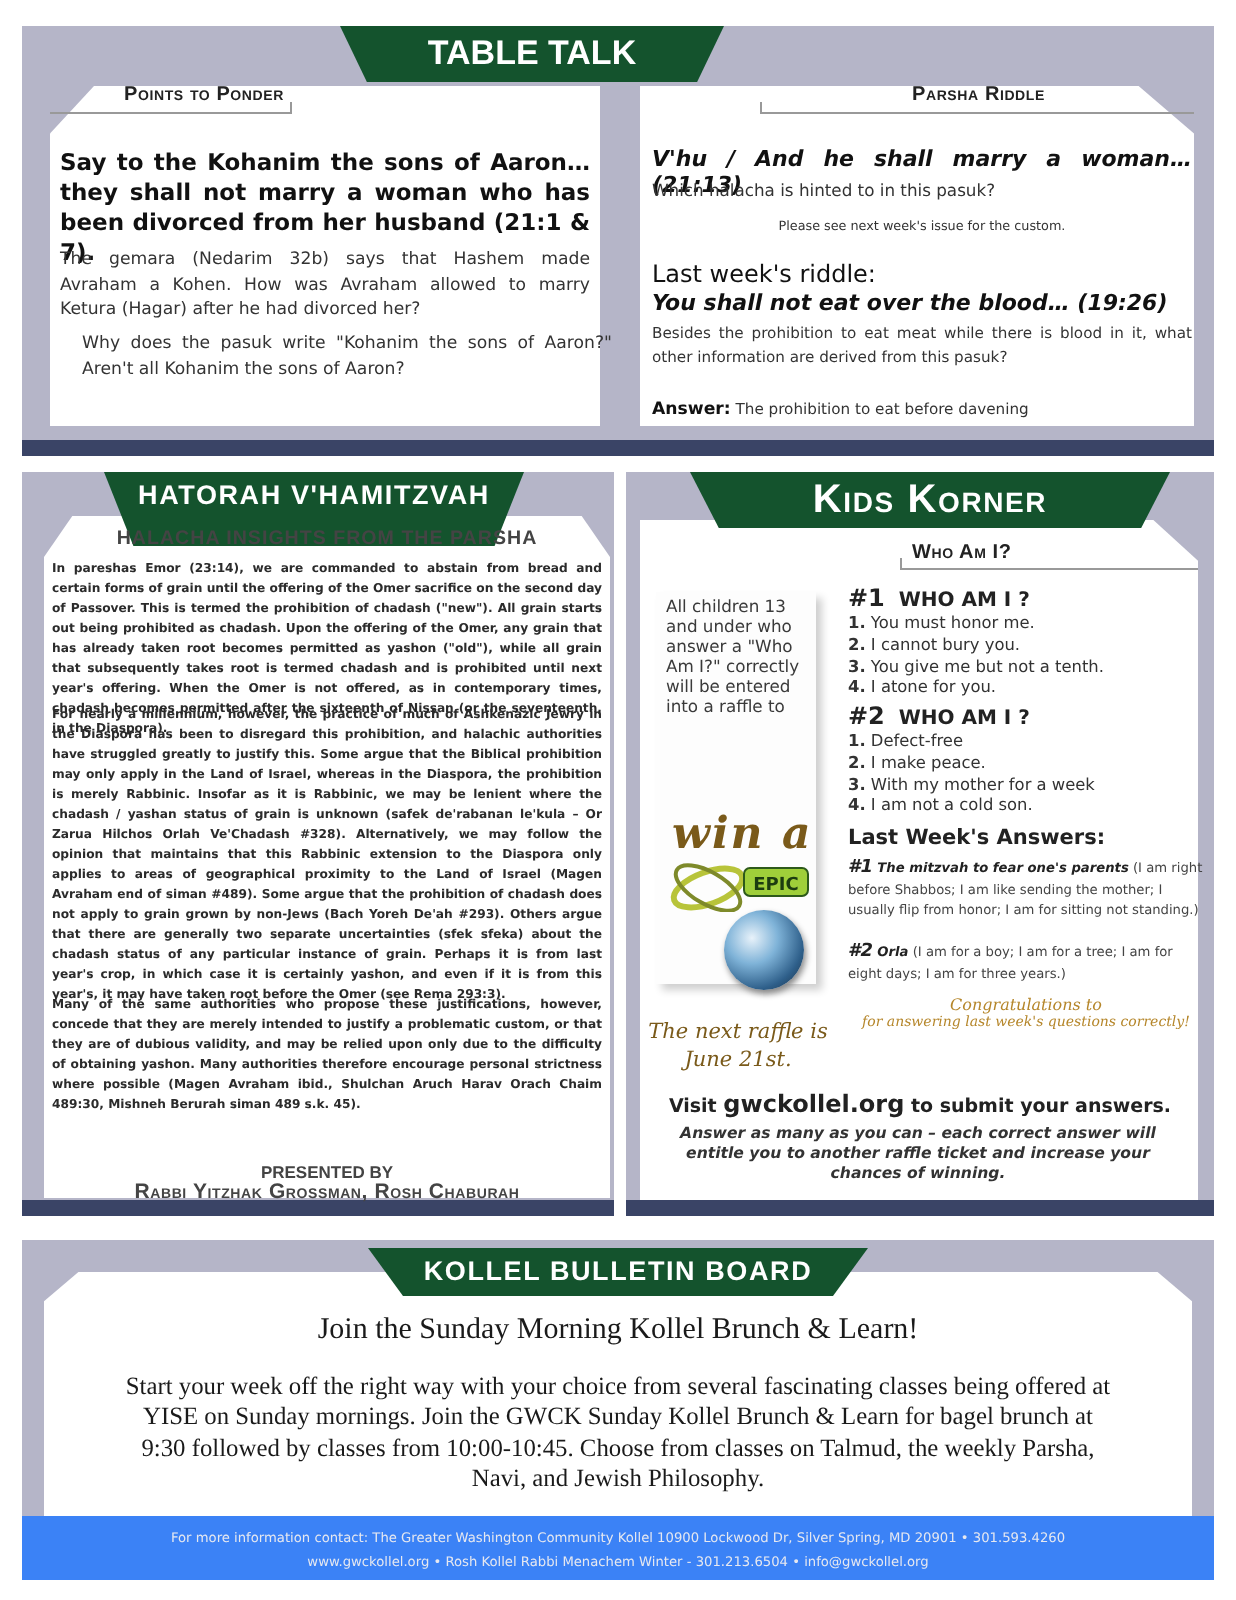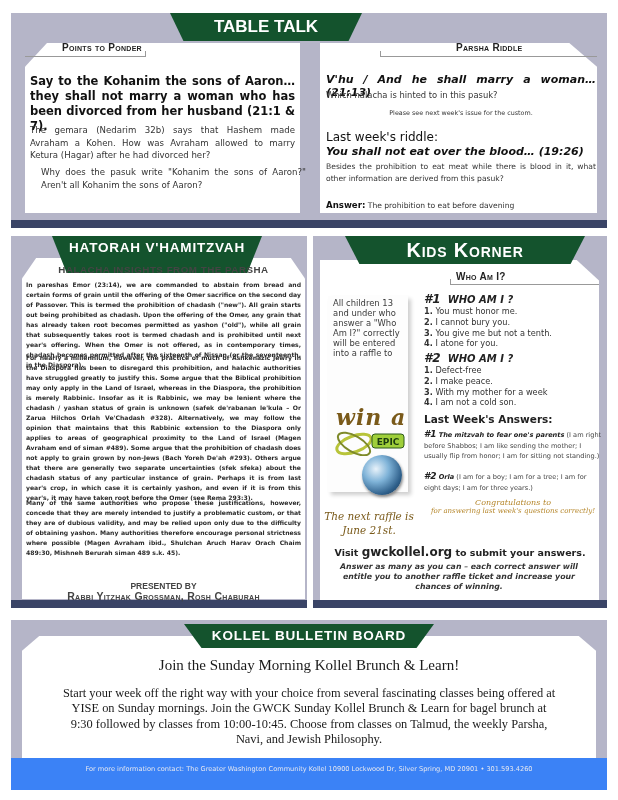--- a/index.html
+++ b/index.html
@@ -22,21 +22,21 @@
   .txt { position:absolute; font-family:"DejaVu Sans", sans-serif; font-size:8.6px; line-height:12.5px; color:#333; text-align:justify; }
   .bold-lead { font-weight:bold; font-size:11.5px; line-height:15px; color:#111; text-align:justify; }
   .riddle-title { font-weight:bold; font-style:italic; font-size:11px; color:#111; }
   .ht-sub { position:absolute; left:22px; top:264px; width:283px; text-align:center; font-family:"Liberation Sans", sans-serif; font-weight:bold; font-size:9.8px; letter-spacing:0.5px; color:#444; }
   .ht-body { position:absolute; left:26px; width:275px; font-family:"DejaVu Sans", sans-serif; font-size:6.1px; line-height:10px; font-weight:bold; color:#2b2b2b; text-align:justify; }
   .sidebar-box { position:absolute; left:328px; top:296px; width:80px; height:196px; background:#fdfdfd; box-shadow:3px 3px 4px #cfcfcf; }
   .promo { position:absolute; left:333px; top:298px; width:75px; font-family:"DejaVu Sans", sans-serif; font-size:8.4px; line-height:10px; color:#3a3a3a; }
   .wina { position:absolute; left:336px; top:404px; font-family:"DejaVu Serif", serif; font-style:italic; font-weight:bold; font-size:22px; color:#7a5a1a; letter-spacing:1px; }
   .raffle { position:absolute; left:322px; top:480px; width:94px; text-align:center; font-family:"DejaVu Serif", serif; font-style:italic; font-size:10.5px; line-height:14px; color:#7a5a1a; }
 
-  .who-h { position:absolute; font-family:"DejaVu Sans", sans-serif; font-weight:bold; font-style:italic; font-size:10px; color:#222; }
+  .who-h { position:absolute; font-family:"DejaVu Sans", sans-serif; font-weight:bold; font-size:10px; color:#222; }
   .who-h .n { font-size:12px; }
   .who-list { position:absolute; font-family:"DejaVu Sans", sans-serif; font-size:8.2px; line-height:10.8px; color:#333; margin:0; padding:0; list-style:none; }
   .who-list b { font-weight:bold; }
   .lwa-h { position:absolute; left:424px; top:413px; font-family:"DejaVu Sans", sans-serif; font-weight:bold; font-size:10.5px; color:#222; }
   .lwa { position:absolute; left:424px; width:178px; font-family:"DejaVu Sans", sans-serif; font-size:6.6px; line-height:10.5px; color:#444; }
   .lwa .k { font-weight:bold; font-style:italic; font-size:9px; color:#222; }
   .lwa .a { font-weight:bold; font-style:italic; color:#222; }
   .congrats { position:absolute; left:424px; top:526px; width:178px; text-align:center; font-family:"DejaVu Serif", serif; font-style:italic; color:#b5862a; }
   .visit { position:absolute; left:321px; top:555px; width:278px; text-align:center; font-family:"DejaVu Sans", sans-serif; font-size:9.5px; font-weight:bold; color:#222; }
   .visit .url { font-size:12px; }
@@ -159,13 +159,14 @@
 <div class="answer-note" style="top:562px;">Answer as many as you can – each correct answer will entitle you to another raffle ticket and increase your chances of winning.</div>
 
 <div class="panel" style="left:11px;top:620px;width:596px;height:170px;"></div>
 <div class="inner" style="left:22px;top:636px;width:574px;height:122px;clip-path:polygon(0 12%,3% 0,97% 0,100% 12%,100% 100%,0 100%);"></div>
 <div class="tab" style="left:184px;top:624px;width:250px;height:24px;line-height:24px;font-size:13.5px;letter-spacing:0.8px;clip-path:polygon(0 0,100% 0,93% 100%,7% 100%);">KOLLEL BULLETIN BOARD</div>
 <div class="kb-title">Join the Sunday Morning Kollel Brunch &amp; Learn!</div>
 <div class="kb-body">Start your week off the right way with your choice from several fascinating classes being offered at YISE on Sunday mornings. Join the GWCK Sunday Kollel Brunch &amp; Learn for bagel brunch at 9:30 followed by classes from 10:00-10:45. Choose from classes on Talmud, the weekly Parsha, Navi, and Jewish Philosophy.</div>
 
 <div class="footer">
   <div>For more information contact: The Greater Washington Community Kollel 10900 Lockwood Dr, Silver Spring, MD 20901 • 301.593.4260</div>
+  <div>www.gwckollel.org • Rosh Kollel Rabbi Menachem Winter - 301.213.6504 • info@gwckollel.org</div>
 </div>
 
 </body></html>

